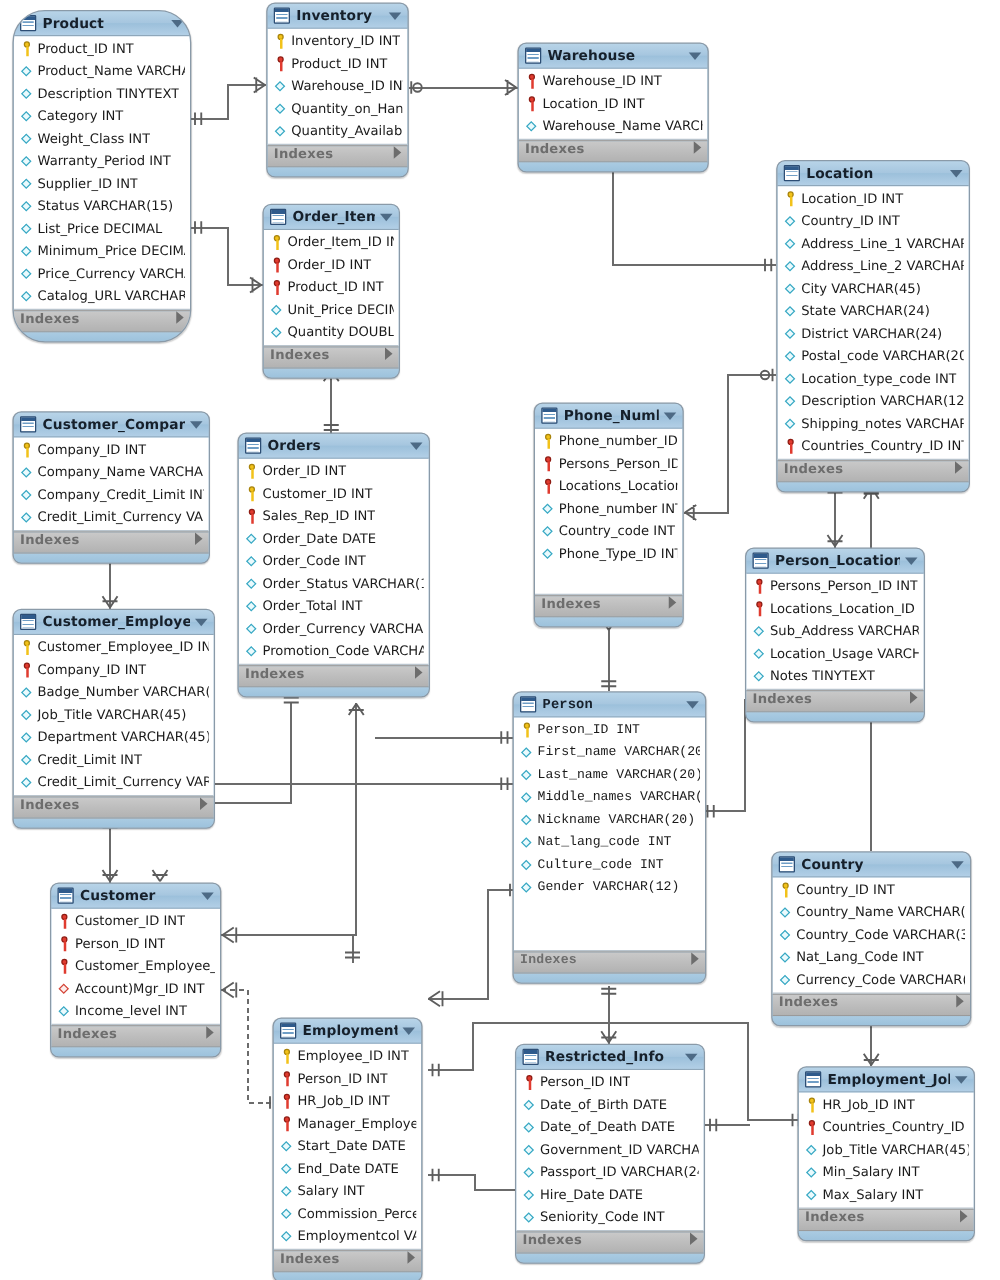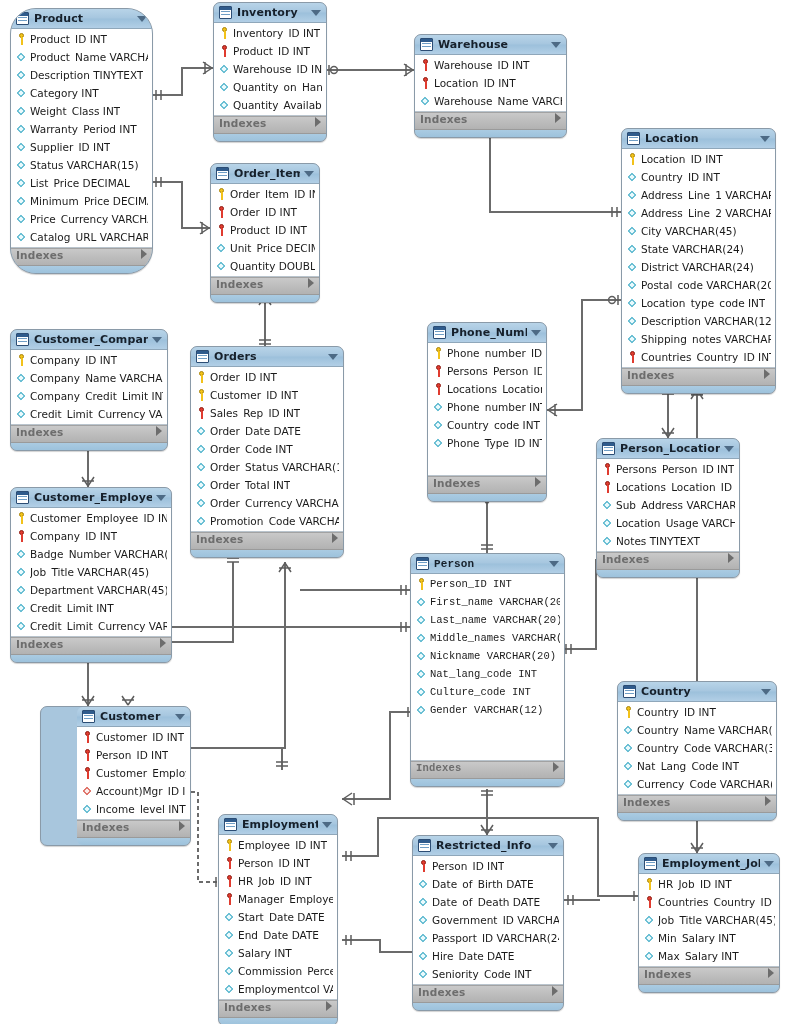--- a/index.html
+++ b/index.html
@@ -768,21 +768,21 @@
             <span class="ci dia"></span>
             <span class="ctxt">Currency_Code VARCHAR(10)</span>
           </div>
         </div>
         <div class="tbl-idx">
           <span class="idx-lbl">Indexes</span>
           <span class="idx-arrow"></span>
         </div>
         <div class="tbl-foot"></div>
       </div>
-      <div class="tbl" style="left: 40px; top: 706px; width: 151px; padding-left: 36px;">
+      <div class="tbl" style="left: 40px; top: 706px; width: 137px;">
         <div class="tbl-hd">
           <span class="hd-ico"></span>
           <span class="hd-title">Customer</span>
           <span class="hd-caret"></span>
         </div>
         <div class="tbl-body">
           <div class="col">
             <span class="ci fk"></span>
             <span class="ctxt">Customer_ID INT</span>
           </div>

